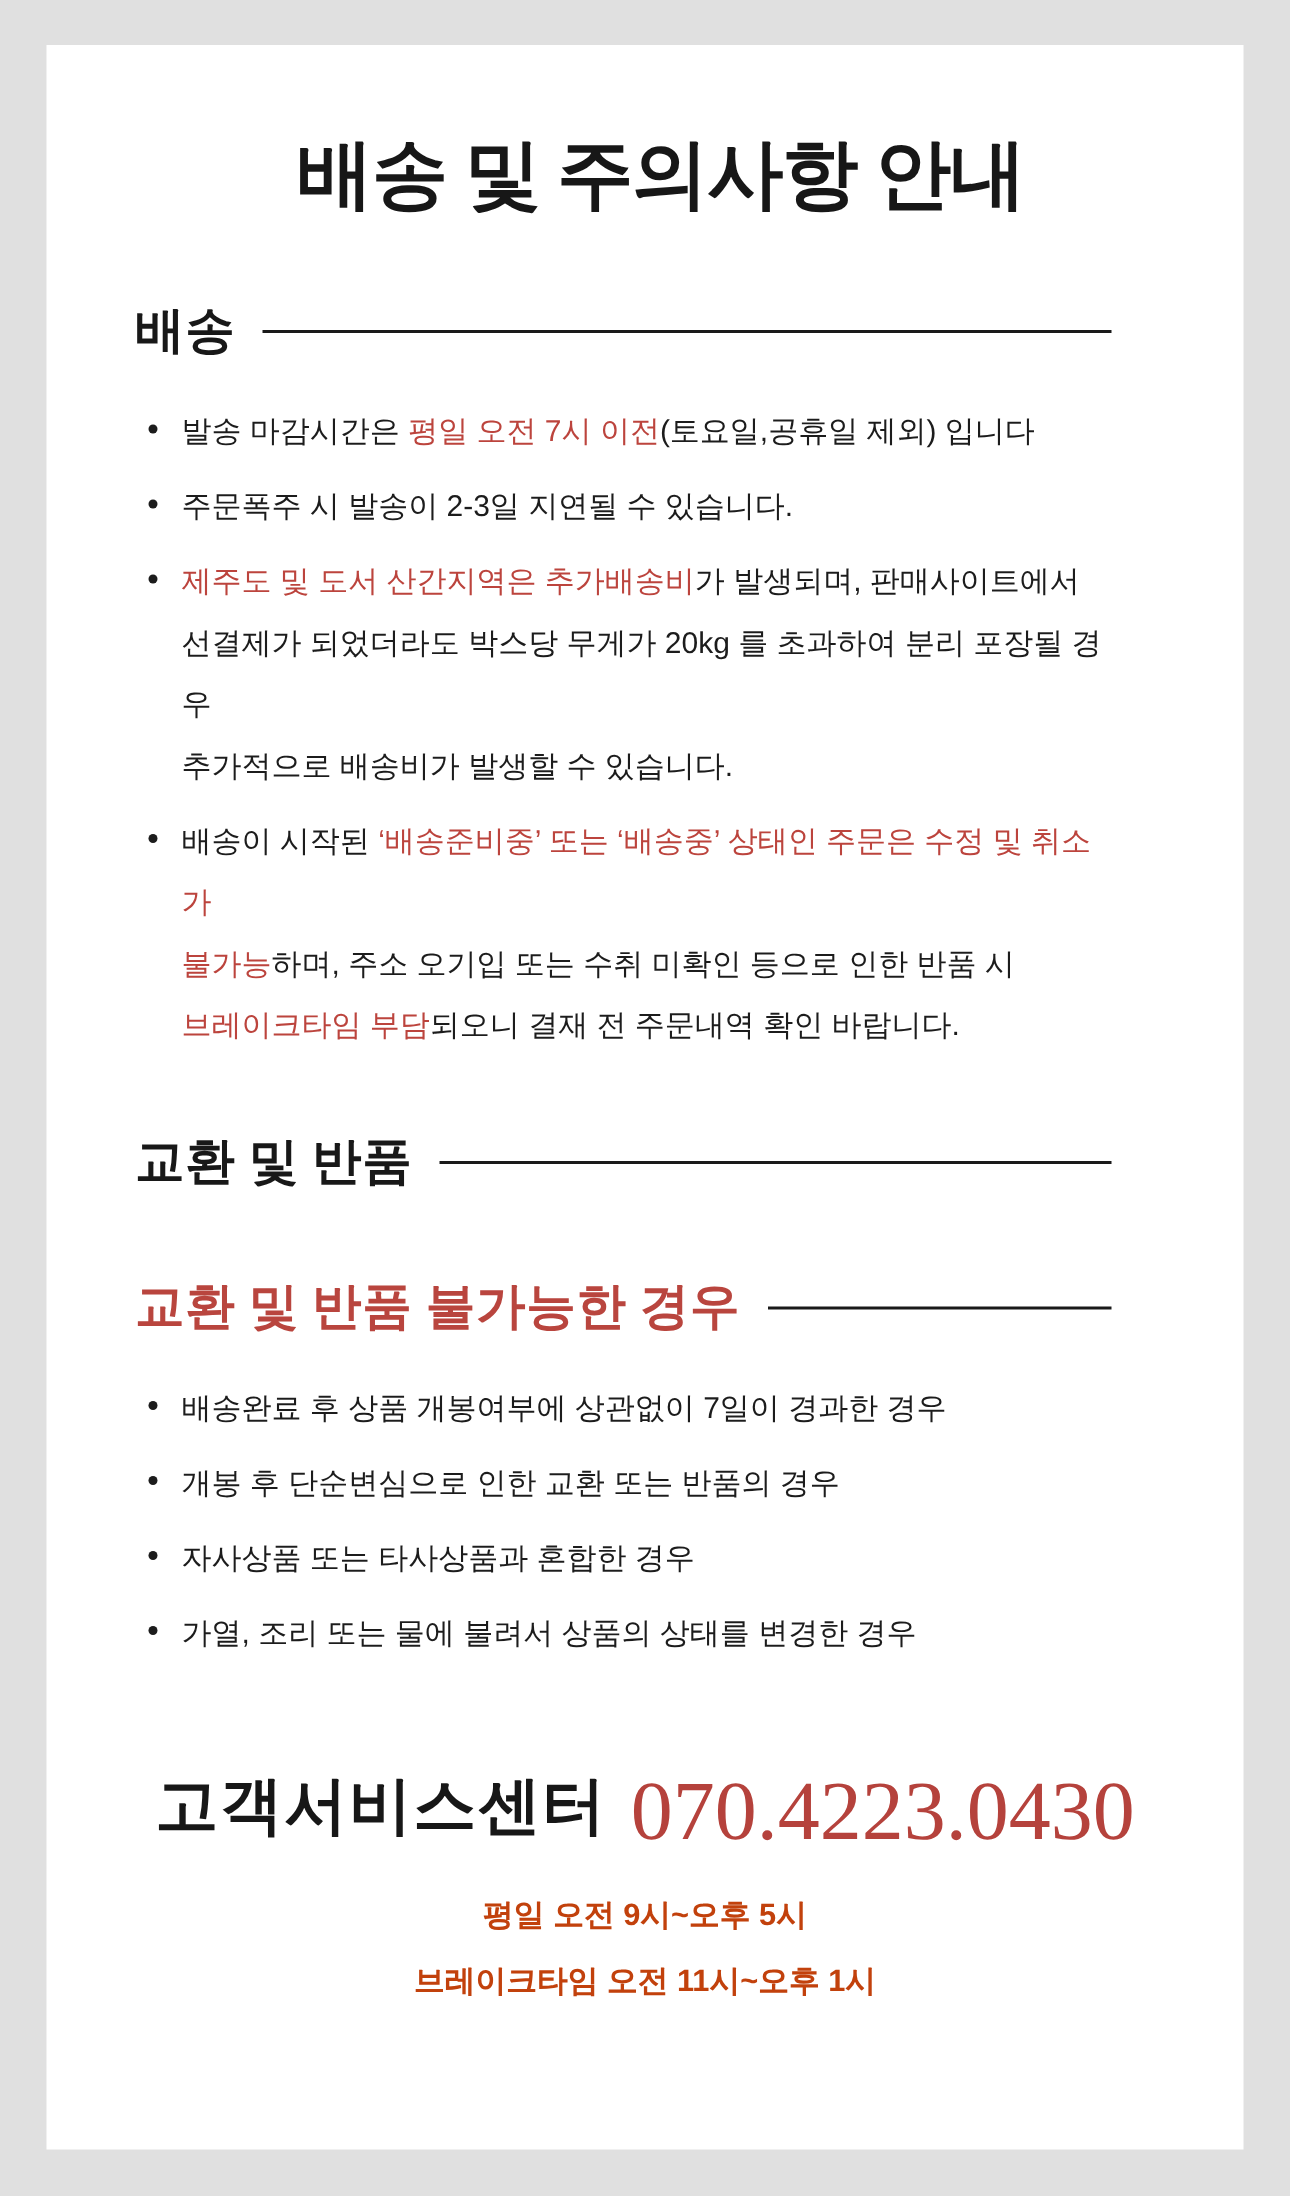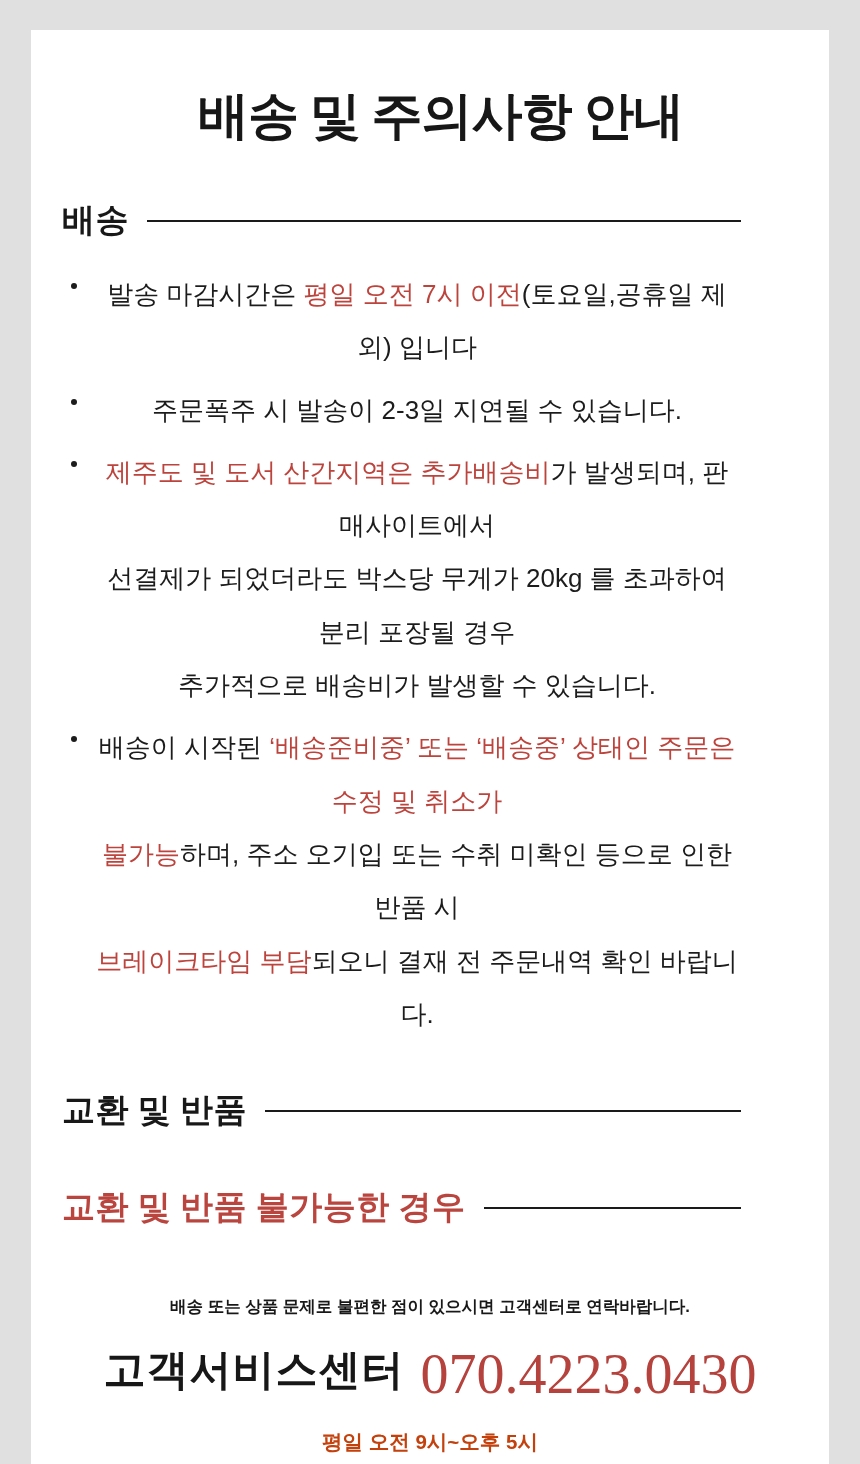--- a/index.html
+++ b/index.html
@@ -37,22 +37,21 @@
   .page-subtitle {
     margin-top: 20px;
     text-align: center;
     font-size: 14px;
     font-weight: 500;
     letter-spacing: 4px;
     color: #555555;
   }
   
   .content {
-    padding: 0 88px 0 31px;
-    text-align: center;
+    padding: 0 88px 0 59px;
   }
   .section { margin-top: 47px; }
   .section.red-title { margin-top: 52px; }
   .sec-header {
     display: flex;
     align-items: center;
   }
   .sec-title {
     font-family: "Liberation Serif", "DejaVu Serif", serif;
     font-size: 33px;
@@ -70,21 +69,21 @@
   }
   ul.bullets {
     list-style: none;
     margin: 25px 0 0;
     padding: 0;
   }
   ul.bullets li {
     position: relative;
     padding-left: 31px;
     margin-bottom: 9px;
-    font-size: 26px;
+    font-size: 20px;
     font-weight: 500;
     line-height: 2.05;
     color: #1c1c1c;
     white-space: pre-line;
   }
   ul.bullets li::before {
     content: "";
     position: absolute;
     left: 9px;
     top: 15px;
@@ -163,25 +162,30 @@
           <div class="sec-header">
             <span class="sec-title">교환 및 반품</span>
             <div class="rule"></div>
           </div>
         </section>
         <section class="section red-title">
           <div class="sec-header">
             <span class="sec-title">교환 및 반품 불가능한 경우</span>
             <div class="rule"></div>
           </div>
+          <ul class="bullets">
+            <li><span>배송완료 후 상품 개봉여부에 상관없이 7일이 경과한 경우</span></li>
+            <li><span>개봉 후 단순변심으로 인한 교환 또는 반품의 경우</span></li>
+            <li><span>자사상품 또는 타사상품과 혼합한 경우</span></li>
+            <li><span>가열, 조리 또는 물에 불려서 상품의 상태를 변경한 경우</span></li>
+          </ul>
         </section>
       </div>
 
     <div class="footer">
-      <p class="footer-notice">배송 또는 상품 문제로 불편한 점이 있으시면 고객센터로 연락바랍니다.</p>
 
       <div class="service-line">
         <span class="service-label">고객서비스센터</span>
         <span class="service-phone">070.4223.0430</span>
       </div>
 
       <div class="hours" id="hours">
           <p>평일 오전 9시~오후 5시</p>
           <p>브레이크타임 오전 11시~오후 1시</p>
         </div>

